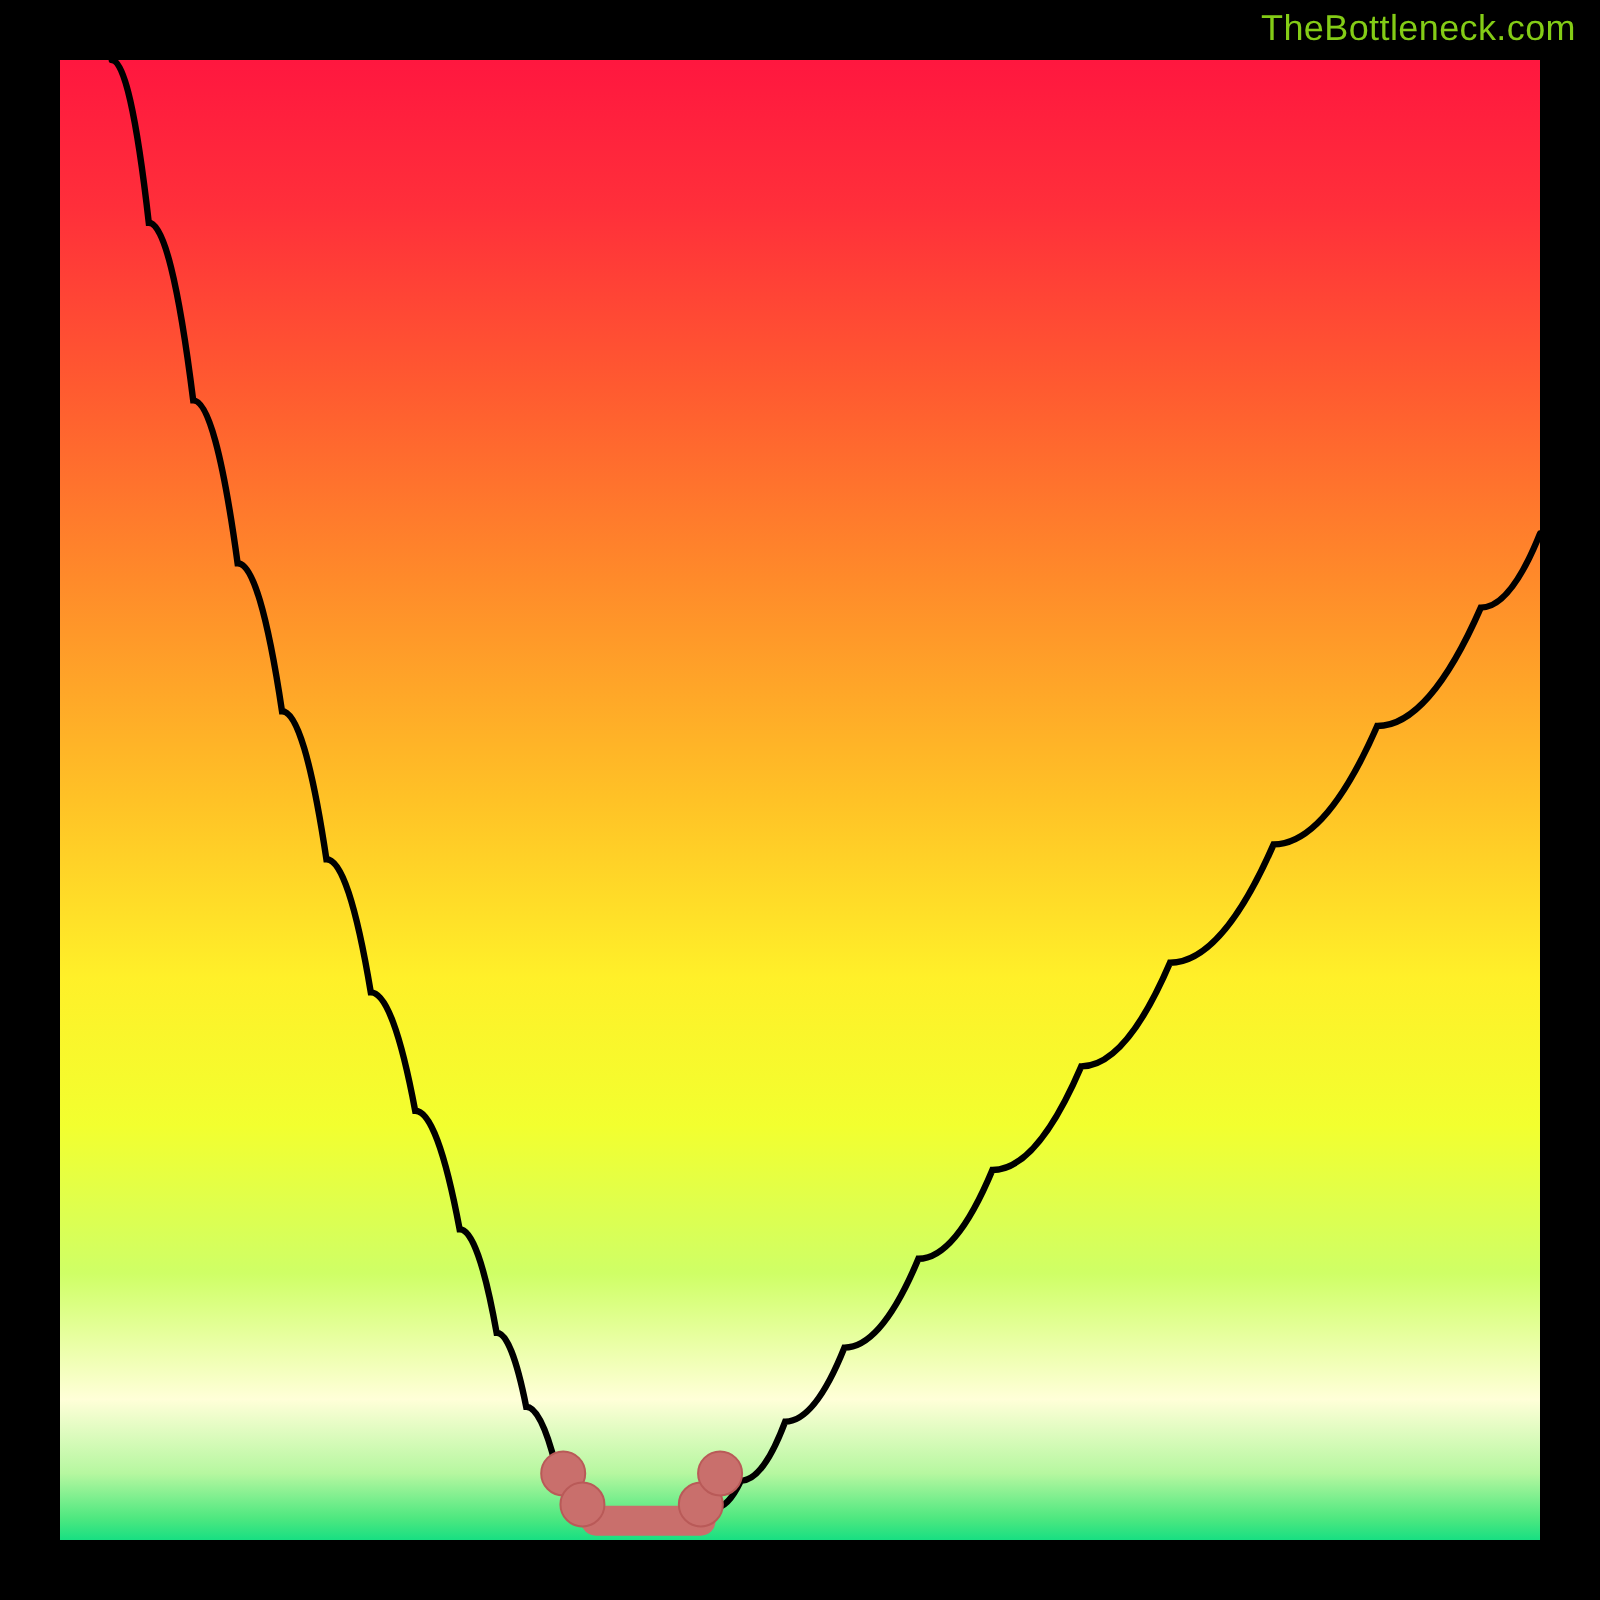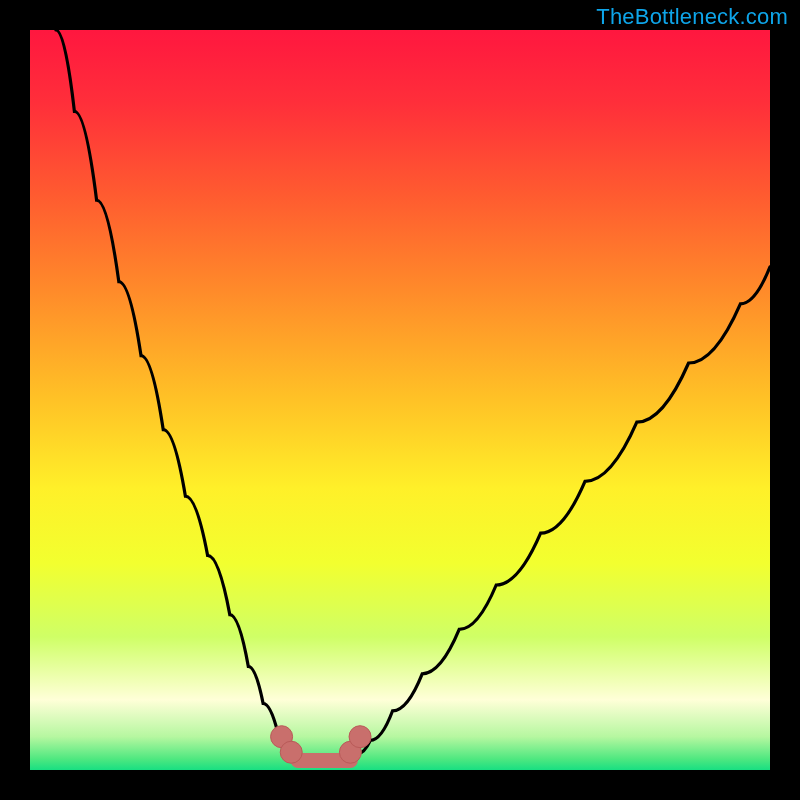--- a/index.html
+++ b/index.html
@@ -16,22 +16,22 @@
     top: 0;
     left: 0;
     width: 800px;
     height: 800px;
     background: #000;
   }
   .watermark {
     position: absolute;
     top: 4px;
     right: 12px;
-    color: #0ea5e9;
-    font-size: 22px;
+    color: #84cc16;
+    font-size: 18px;
     font-weight: 500;
     letter-spacing: 0.2px;
     user-select: none;
   }
   svg.plot {
     position: absolute;
     top: 30px;
     left: 30px;
     width: 740px;
     height: 740px;

